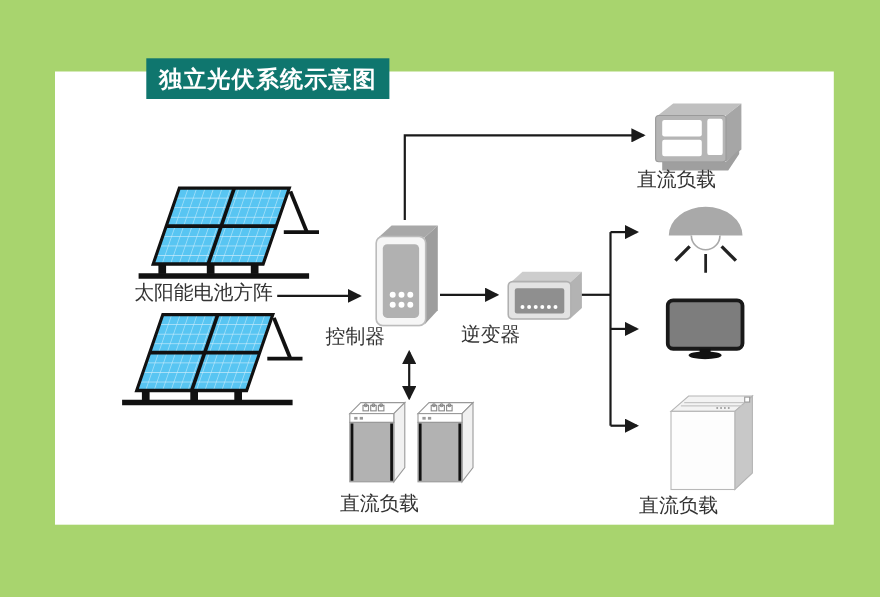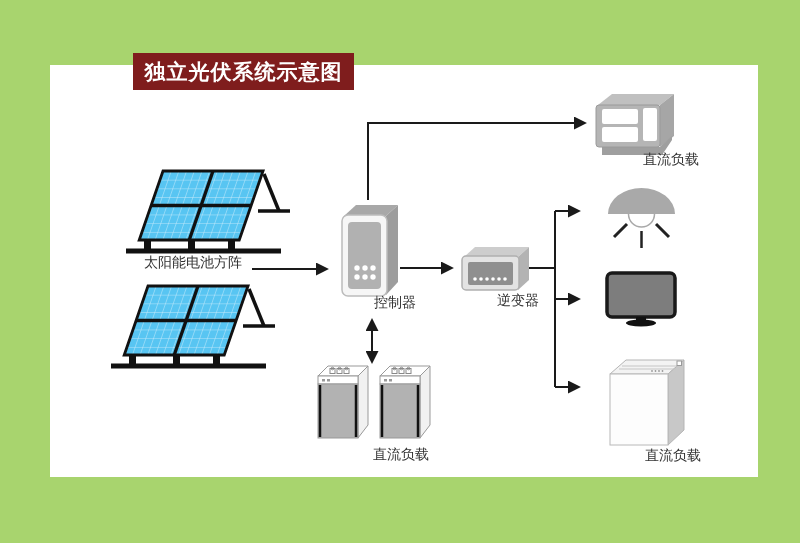--- a/index.html
+++ b/index.html
@@ -7,30 +7,30 @@
     width:800px;height:543px;position:relative;overflow:hidden;
     background:#a8d46e;
     font-family:"Liberation Sans","DejaVu Sans",sans-serif;
   }
   .panel{
     position:absolute;left:50px;top:65px;width:708px;height:412px;
     background:#ffffff;
   }
   .banner{
     position:absolute;left:133px;top:53px;width:221px;height:37px;
-    background:#7f1d1d;color:#ffffff;
+    background:#0f766e;color:#ffffff;
     display:flex;align-items:center;justify-content:center;
     font-size:21px;font-weight:bold;letter-spacing:1px;
     z-index:5;
   }
   .dev{position:absolute;z-index:3;}
   .arrows{position:absolute;left:0;top:0;z-index:2;pointer-events:none;}
   .lbl{
-    position:absolute;z-index:4;font-size:14px;color:#333333;
-    text-align:right;white-space:nowrap;
+    position:absolute;z-index:4;font-size:18px;color:#333333;
+    text-align:left;white-space:nowrap;
   }
 </style>
 </head>
 <body>
 
 <svg width="0" height="0" style="position:absolute">
   <defs>
     <pattern id="pvgrid" width="7.7" height="8.7" patternUnits="userSpaceOnUse">
       <path d="M 7.7 0 L 0 0 L 0 8.7" fill="none" stroke="#c9ecfc" stroke-width="1"></path>
     </pattern>

